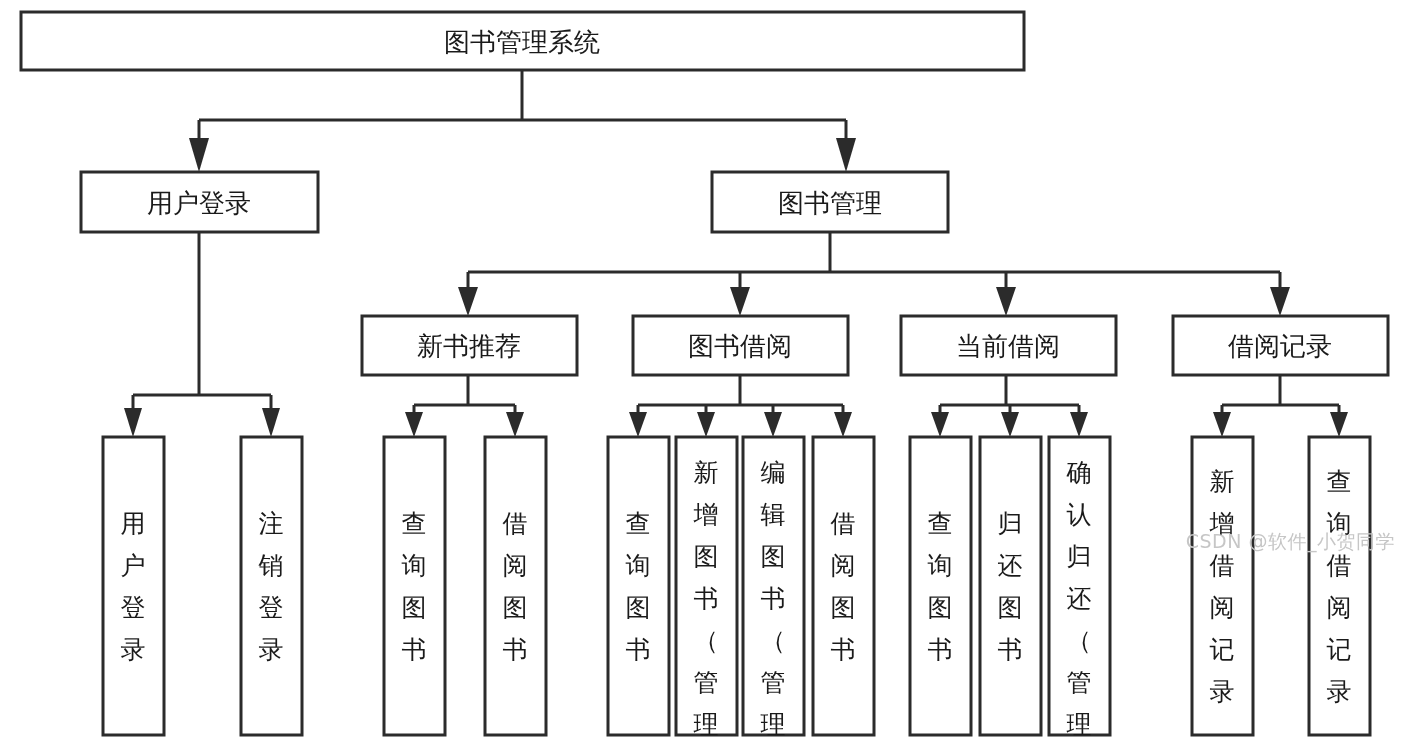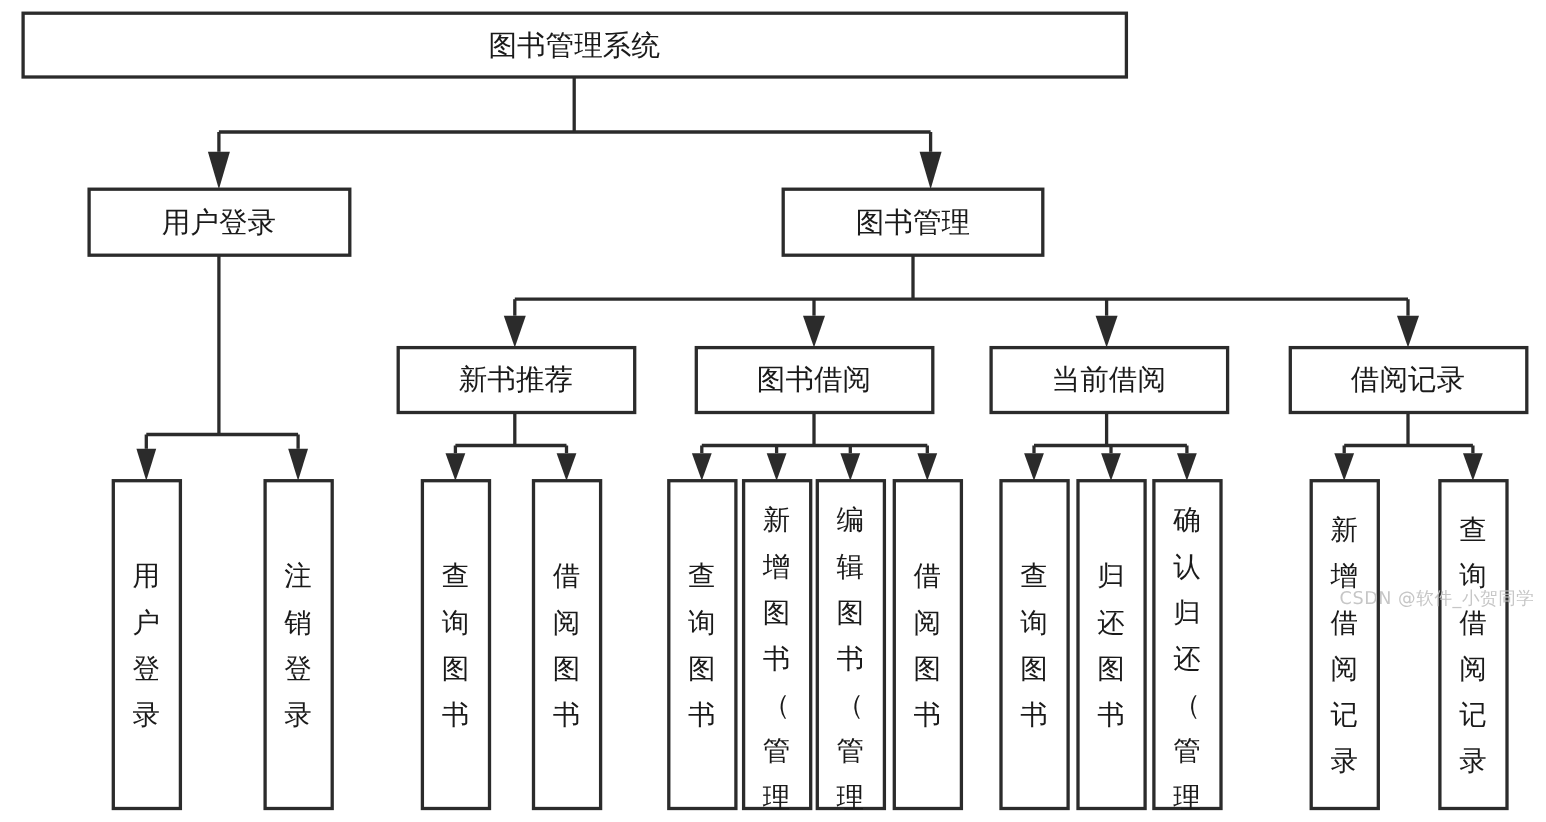--- a/index.html
+++ b/index.html
@@ -53,21 +53,21 @@
     font-family: "DejaVu Sans", "Liberation Sans", sans-serif;
     font-size: 25px;
     fill: #1a1a1a;
     text-anchor: middle;
   }
   .watermark {
     position: absolute;
     right: 10px;
     bottom: 8px;
     font-family: "DejaVu Sans", "Liberation Sans", sans-serif;
-    font-size: 16px;
+    font-size: 19px;
     color: #c6c6c6;
     white-space: nowrap;
     letter-spacing: 0.5px;
   }
 </style>
 </head>
 <body>
 
 <div id="diagram-root">
 

